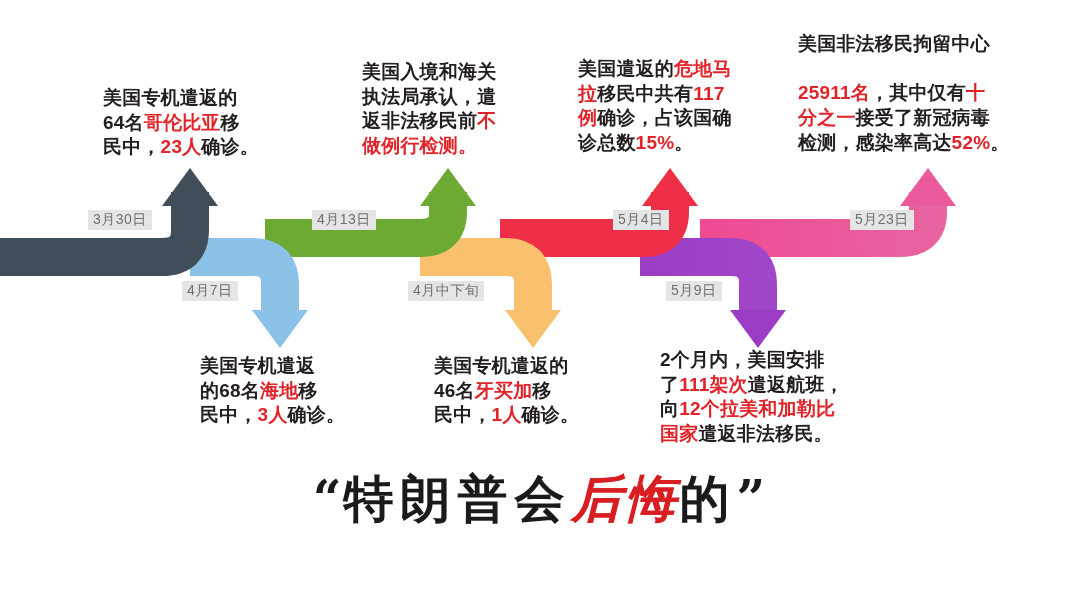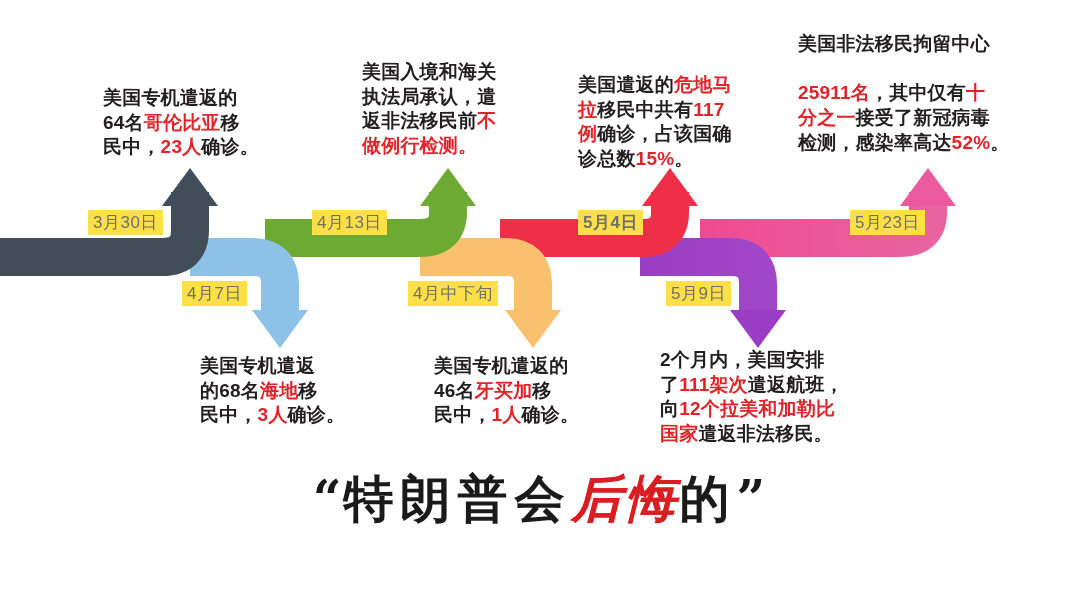--- a/index.html
+++ b/index.html
@@ -29,24 +29,24 @@
     font-weight: bold;
     color: #231f20;
     line-height: 1.30;
     letter-spacing: 0.2px;
     white-space: pre-wrap;
   }
   .callout .hl { color: #e1232a; }
   .date-label {
     position: absolute;
     color: #6f6f6f;
-    font-size: 17px;
+    font-size: 14px;
     font-weight: normal;
     letter-spacing: 0.5px;
-    background: #fde047;
+    background: #e5e5e5;
     padding: 1px 5px;
     white-space: nowrap;
   }
   .headline {
     position: absolute;
     left: 0;
     right: 0;
     text-align: center;
     font-family: "DejaVu Serif", "Liberation Serif", serif;
     font-size: 50px;
@@ -114,33 +114,33 @@
     <g>
       <path d="M 0 257 H 162 Q 190 257 190 230 V 192" fill="none" stroke="#414e5a" stroke-width="38" stroke-linecap="butt"></path>
       <polygon points="190,168 218,206 162,206" fill="#414e5a"></polygon>
     </g>
   </svg>
 
   <div class="date-label" style="left:88px; top:210px;">3月30日</div>
   <div class="date-label" style="left:182px; top:281px;">4月7日</div>
   <div class="date-label" style="left:312px; top:210px;">4月13日</div>
   <div class="date-label" style="left:408px; top:281px;">4月中下旬</div>
-  <div class="date-label" style="left:578px; top:210px;font-weight:bold;">5月4日</div>
+  <div class="date-label" style="left:613px; top:210px;">5月4日</div>
   <div class="date-label" style="left:666px; top:281px;">5月9日</div>
   <div class="date-label" style="left:822px; top:210px;margin-left:28px;">5月23日</div>
 
   <div class="callout" style="left:103px; top:86px; width:196px; font-size:19px;"><span>美国专机遣返的</span><br><span>64名</span><span class="hl">哥伦比亚</span><span>移</span><br><span>民中，</span><span class="hl">23人</span><span>确诊。</span></div>
 
   <div class="callout" style="left:200px; top:354px; width:196px; font-size:19px;"><span>美国专机遣返</span><br><span>的68名</span><span class="hl">海地</span><span>移</span><br><span>民中，</span><span class="hl">3人</span><span>确诊。</span></div>
 
   <div class="callout" style="left:362px; top:60px; width:180px; font-size:19px;"><span>美国入境和海关</span><br><span>执法局承认，遣</span><br><span>返非法移民前</span><span class="hl">不</span><br><span class="hl">做例行检测。</span></div>
 
   <div class="callout" style="left:434px; top:354px; width:190px; font-size:19px;"><span>美国专机遣返的</span><br><span>46名</span><span class="hl">牙买加</span><span>移</span><br><span>民中，</span><span class="hl">1人</span><span>确诊。</span></div>
 
-  <div class="callout" style="left:578px; top:57px; width:196px; font-size:19px;margin-top:16px;"><span>美国遣返的</span><span class="hl">危地马</span><br><span class="hl">拉</span><span>移民中共有</span><span class="hl">117</span><br><span class="hl">例</span><span>确诊，占该国确</span><br><span>诊总数</span><span class="hl">15%</span><span>。</span></div>
+  <div class="callout" style="left:578px; top:57px; width:196px; font-size:19px;"><span>美国遣返的</span><span class="hl">危地马</span><br><span class="hl">拉</span><span>移民中共有</span><span class="hl">117</span><br><span class="hl">例</span><span>确诊，占该国确</span><br><span>诊总数</span><span class="hl">15%</span><span>。</span></div>
 
   <div class="callout" style="left:660px; top:348px; width:212px; font-size:19px;"><span>2个月内，美国安排</span><br><span>了</span><span class="hl">111架次</span><span>遣返航班，</span><br><span>向</span><span class="hl">12个拉美和加勒比</span><br><span class="hl">国家</span><span>遣返非法移民。</span></div>
 
   <div class="callout" style="left:798px; top:32px; width:238px; font-size:19px;"><span>美国非法移民拘留中心</span><br><br><span class="hl">25911名</span><span>，其中仅有</span><span class="hl">十</span><br><span class="hl">分之一</span><span>接受了新冠病毒</span><br><span>检测，感染率高达</span><span class="hl">52%</span><span>。</span></div>
 
   <div class="headline" style="top:466px;">
     <span class="quote">“</span><span>特朗普会</span><span class="brush">后悔</span><span>的</span><span class="quote">”</span>
   </div>
 
 </div>

